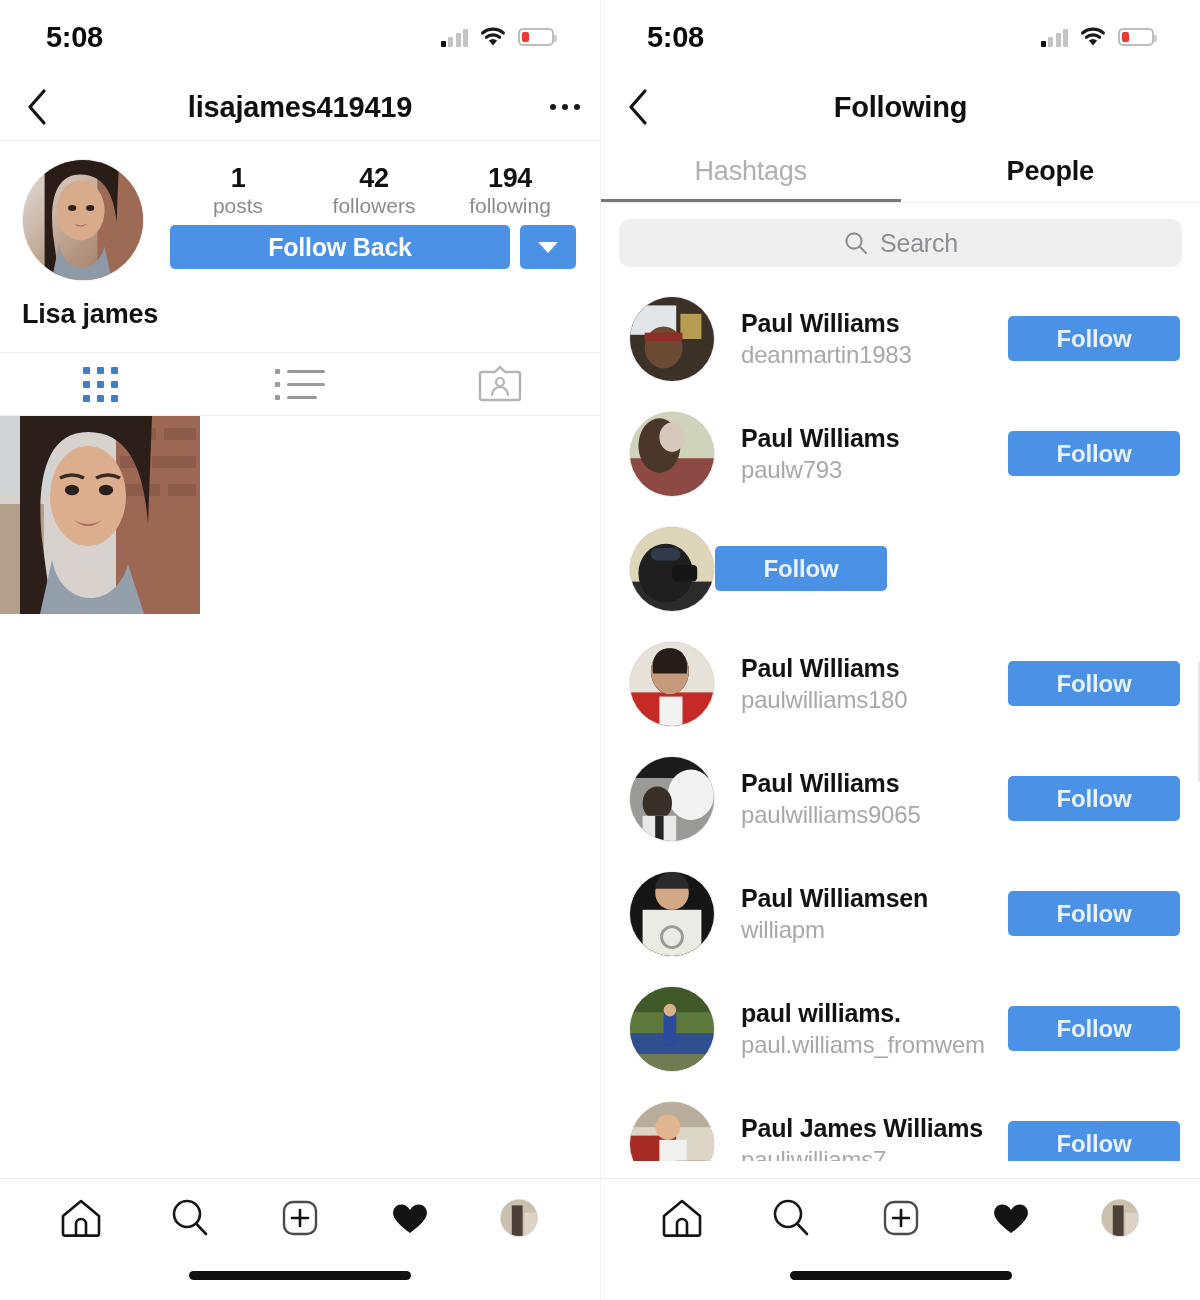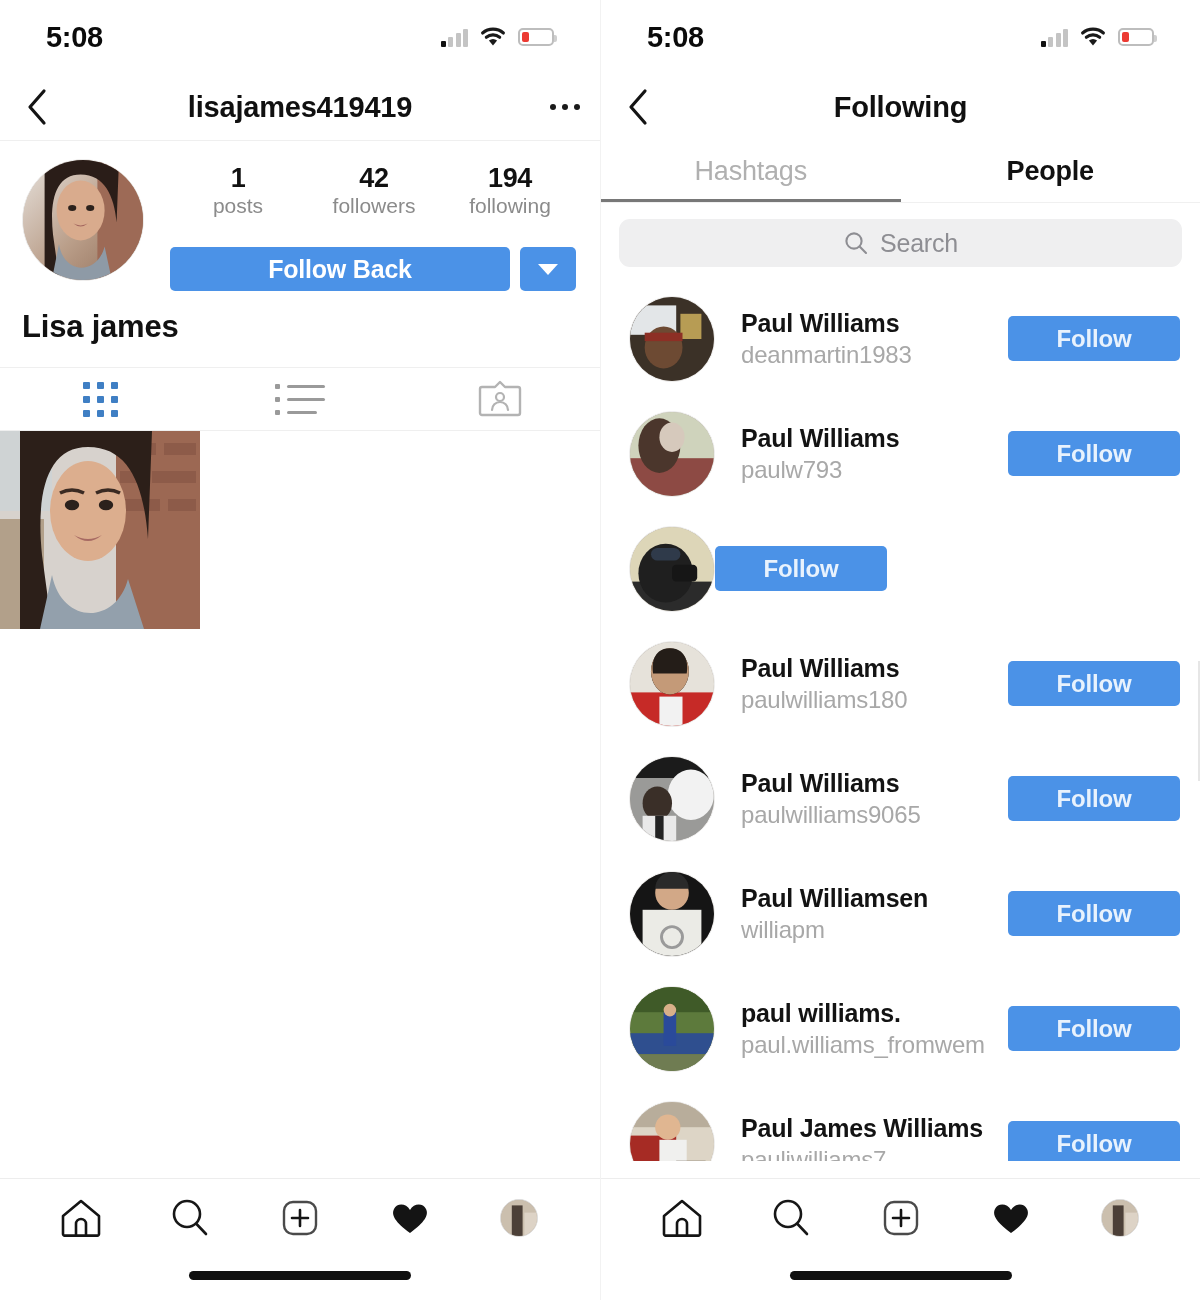--- a/index.html
+++ b/index.html
@@ -80,38 +80,38 @@
     background: #cbbfb4;
   }
   .profile-right { flex: 1; padding-left: 26px; padding-top: 4px; }
   .stats { display: flex; }
   .stat { flex: 1; text-align: center; }
   .stat .num {
     font-size: 27px; font-weight: 700; color: #111; line-height: 1.12;
     letter-spacing: -0.3px;
   }
   .stat .lbl { font-size: 21px; color: #8b8b8b; line-height: 1.25; }
-  .action-row { display: flex; gap: 10px; margin-top: 28px; padding-right: 2px;}
+  .action-row { display: flex; gap: 10px; margin-top: 6px; padding-right: 2px;}
   .btn-followback {
     flex: 1; height: 44px; background: #4b92e7; border-radius: 5px;
     color: #fff; font-size: 25px; font-weight: 700;
     display: flex; align-items: center; justify-content: center;
     letter-spacing: -0.2px;
   }
   .btn-caret {
     width: 56px; height: 44px; background: #4b92e7; border-radius: 5px;
     display: flex; align-items: center; justify-content: center;
   }
   .caret-tri {
     width: 0; height: 0;
     border-left: 10px solid transparent; border-right: 10px solid transparent;
     border-top: 11px solid #ffffff;
   }
   .display-name {
-    font-size: 31px; font-weight: 700; color: #111;
+    font-size: 27px; font-weight: 700; color: #111;
     padding: 18px 22px 0 22px; letter-spacing: -0.2px;
   }
 
   
   .ptabs {
     display: flex; height: 64px; margin-top: 22px;
     border-top: 1px solid #efefef; border-bottom: 1px solid #efefef;
   }
   .ptab { flex: 1; display: flex; align-items: center; justify-content: center; }
   .grid-icon { display: grid; grid-template-columns: repeat(3, 7px); gap: 7px; }

